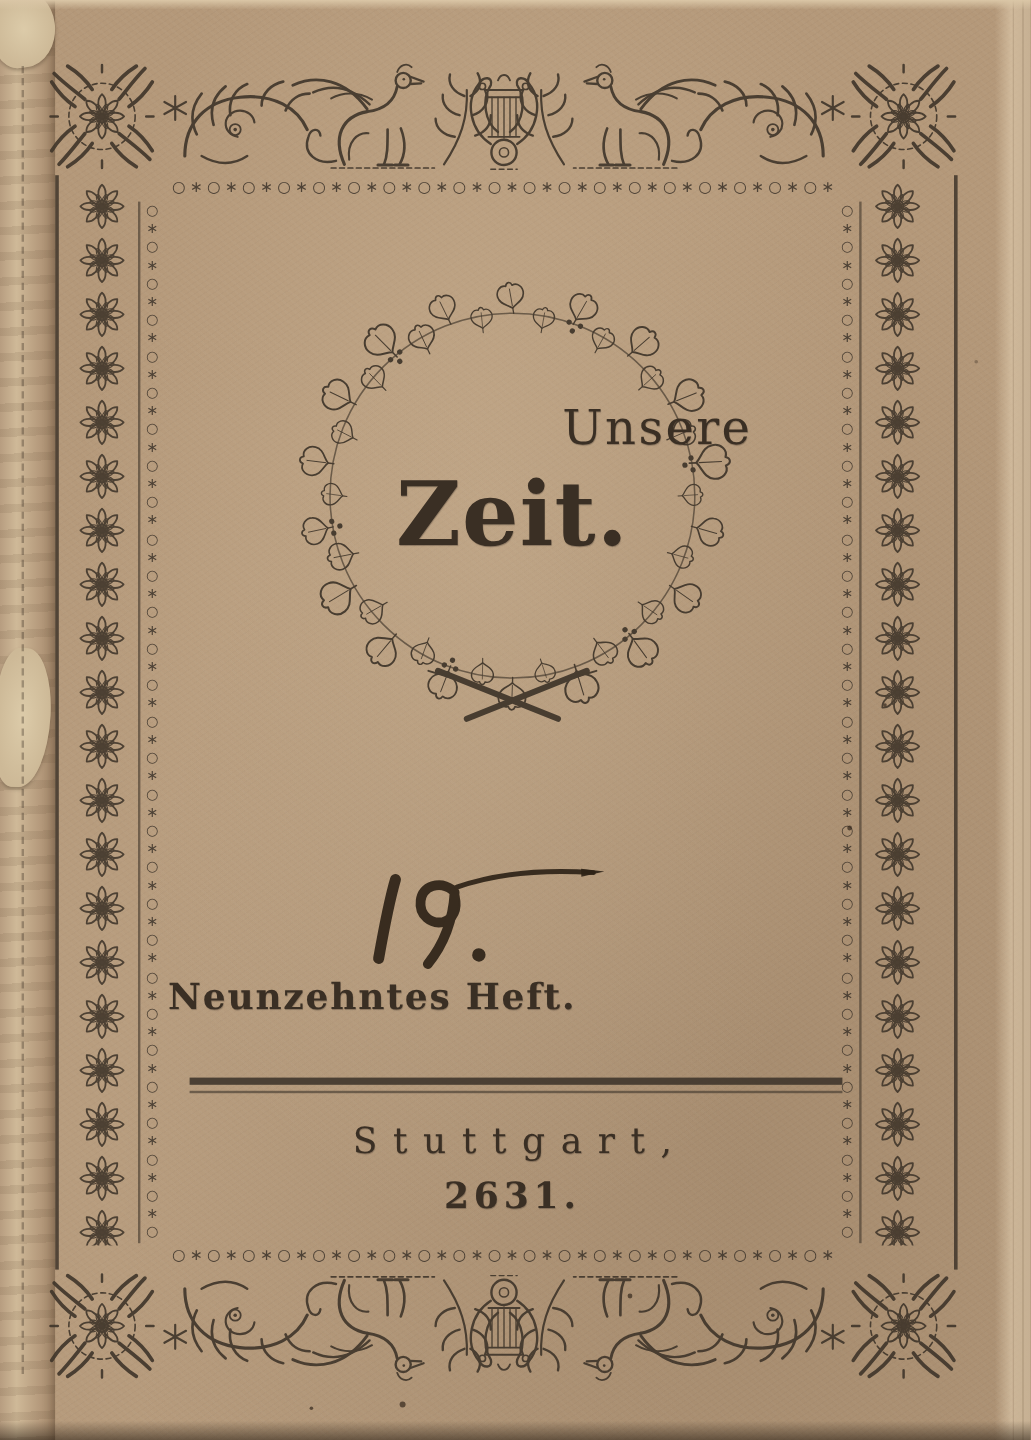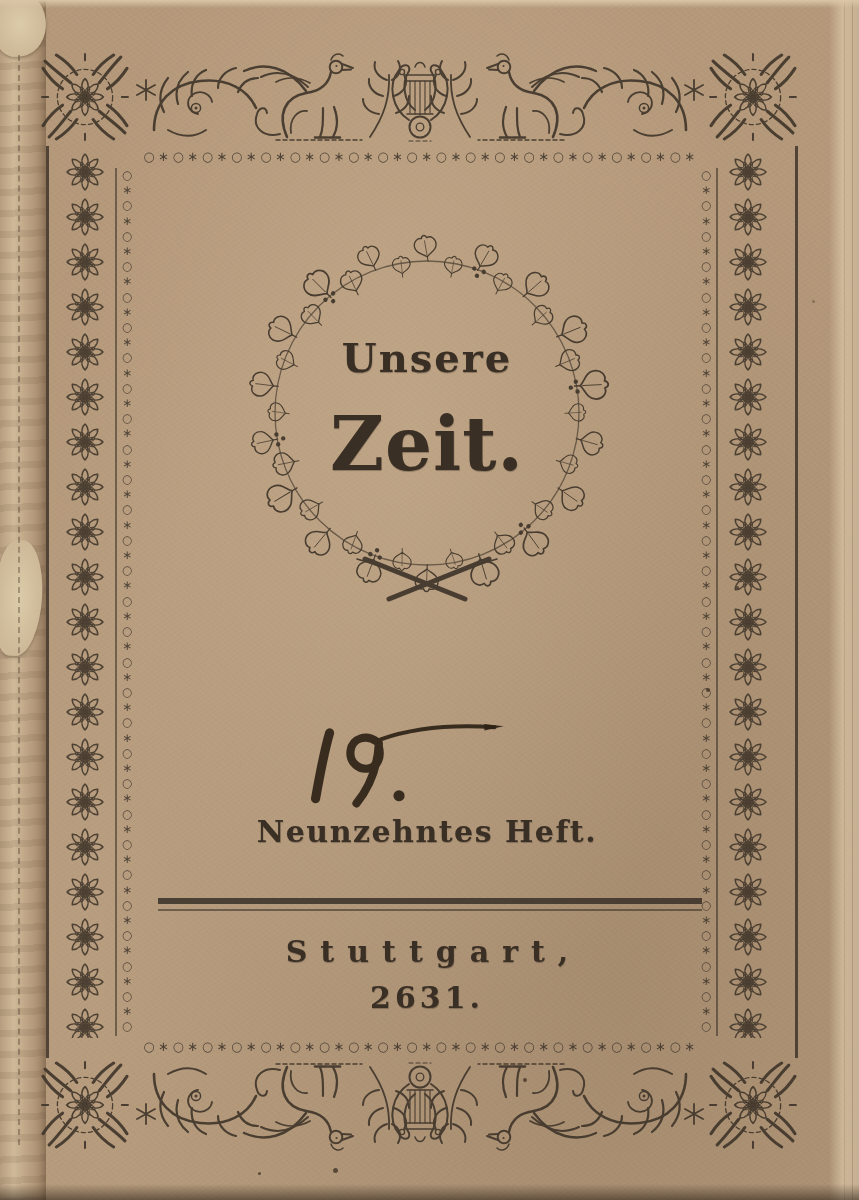--- a/index.html
+++ b/index.html
@@ -60,34 +60,34 @@
   #c-bl{left:40px;top:1058px;} #c-br{left:708px;top:1058px;}
   .frieze{left:130px;width:580px;height:96px;opacity:.9;}
   #frieze-top{top:50px;} #frieze-bottom{top:1058px;transform:scaleY(-1);}
   
   svg .ln{fill:none;stroke:#3f352a;stroke-linecap:round;stroke-linejoin:round;}
   svg .fl{fill:#3f352a;stroke:none;}
   svg .dash{stroke-dasharray:4 3;}
   
   .printed{color:#3a2f24;text-shadow:.4px .6px .7px rgba(58,47,36,.35);}
   #wreath{left:227px;top:213px;width:400px;height:400px;opacity:.92;}
-  #title1{left:227px;top:334px;width:400px;text-align:center;font-size:40px;
-          font-weight:700;letter-spacing:2px;}
+  #title1{left:227px;top:334px;width:400px;text-align:right;font-size:40px;
+          font-weight:400;letter-spacing:2px;}
   #title2{left:227px;top:386px;width:400px;text-align:center;font-size:74px;
-          font-weight:700;letter-spacing:1px;margin-top:15px;}
+          font-weight:700;letter-spacing:1px;}
   #motto{left:140px;top:660px;width:574px;text-align:center;font-size:27px;
          font-weight:700;letter-spacing:.5px;}
   #hand19{left:296px;top:716px;width:214px;height:94px;transform:rotate(-2deg);}
   .sr{position:absolute;opacity:0;font-size:1px;pointer-events:none;}
-  #issue-label{left:140px;top:814px;width:574px;text-align:center;font-size:30px;
+  #issue-label{left:140px;top:814px;width:574px;text-align:left;font-size:30px;
                font-weight:700;letter-spacing:1.5px;}
   #rule-thick{left:158px;top:898px;width:544px;height:6px;background:var(--ink);opacity:.88;}
   #rule-thin{left:158px;top:909px;width:544px;height:2px;background:var(--ink);opacity:.6;}
   #city{left:140px;top:934px;width:574px;text-align:center;font-size:30px;
-        font-weight:700;letter-spacing:13px;text-indent:13px;}
+        font-weight:400;letter-spacing:13px;text-indent:13px;}
   #year{left:140px;top:980px;width:574px;text-align:center;font-size:30px;
         font-weight:700;letter-spacing:4px;}
   .speck{border-radius:50%;background:rgba(52,40,28,.7);}
 </style>
 </head>
 <body>
 
 <svg width="0" height="0" style="position:absolute">
   <defs>
     <g id="petal8">

